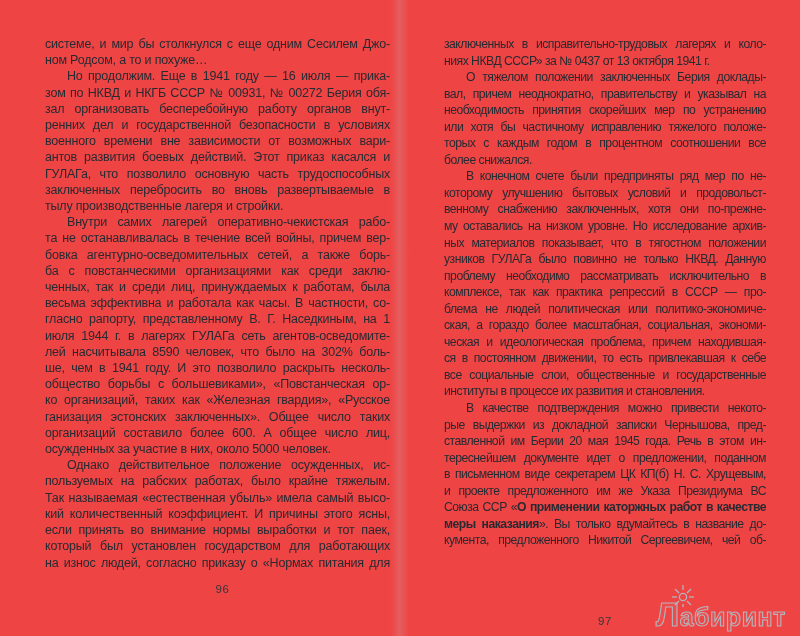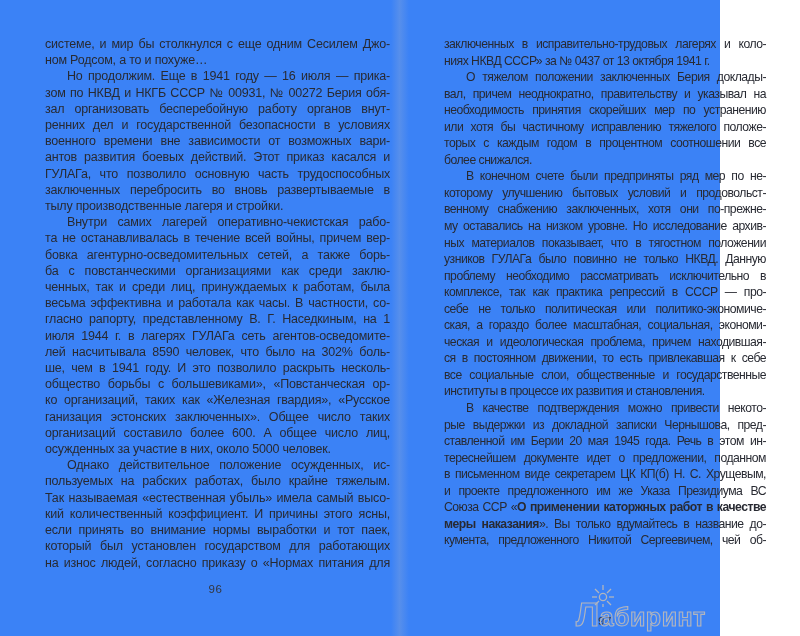--- a/index.html
+++ b/index.html
@@ -4,22 +4,22 @@
 <style>
   html, body {
     margin: 0; padding: 0;
     width: 800px; height: 636px;
     background: #ffffff;
     font-family: "Liberation Sans", "DejaVu Sans", sans-serif;
     overflow: hidden;
   }
   .spread {
     position: relative;
-    width: 720px; height: 636px;
-    background: #3b82f6;
+    width: 800px; height: 636px;
+    background: #ef4444;
     color: #282a32;
   }
   .gutter {
     position: absolute;
     left: 391px; top: 0;
     width: 18px; height: 636px;
     background: linear-gradient(90deg,
       rgba(185,188,196,0) 0%,
       rgba(185,188,196,0.22) 48%,
       rgba(185,188,196,0) 100%);
@@ -41,21 +41,21 @@
   .ln.pend { text-align-last: left; }
   .ln b { font-weight: 700; }
   .pagenum {
     position: absolute;
     top: 583px;
     font-size: 11.5px;
     letter-spacing: 0.5px;
     color: #34363e;
     text-align: center;
   }
-  .pagenum-left  { left: 43px;  width: 345px; }
+  .pagenum-left  { left: 50px;  width: 345px; }
   .pagenum-right { left: 444px; width: 322px; margin-top: 32px; }
   .watermark {
     position: absolute;
     right: 2px; bottom: 2px;
     width: 150px; height: 52px;
   }
   .wm-text {
     display: block;
     margin: 8px;
     text-align: right;
@@ -129,21 +129,21 @@
       <div class="ln">торых с каждым годом в процентном соотношении все</div>
       <div class="ln pend">более снижался.</div>
       <div class="ln ind">В конечном счете были предприняты ряд мер по не-</div>
       <div class="ln">которому улучшению бытовых условий и продовольст-</div>
       <div class="ln">венному снабжению заключенных, хотя они по-прежне-</div>
       <div class="ln">му оставались на низком уровне. Но исследование архив-</div>
       <div class="ln">ных материалов показывает, что в тягостном положении</div>
       <div class="ln">узников ГУЛАГа было повинно не только НКВД. Данную</div>
       <div class="ln">проблему необходимо рассматривать исключительно в</div>
       <div class="ln">комплексе, так как практика репрессий в СССР — про-</div>
-      <div class="ln">себе не только политическая или политико-экономиче-</div>
+      <div class="ln">блема не людей политическая или политико-экономиче-</div>
       <div class="ln">ская, а гораздо более масштабная, социальная, экономи-</div>
       <div class="ln">ческая и идеологическая проблема, причем находившая-</div>
       <div class="ln">ся в постоянном движении, то есть привлекавшая к себе</div>
       <div class="ln">все социальные слои, общественные и государственные</div>
       <div class="ln pend">институты в процессе их развития и становления.</div>
       <div class="ln ind">В качестве подтверждения можно привести некото-</div>
       <div class="ln">рые выдержки из докладной записки Чернышова, пред-</div>
       <div class="ln">ставленной им Берии 20 мая 1945 года. Речь в этом ин-</div>
       <div class="ln">тереснейшем документе идет о предложении, поданном</div>
       <div class="ln">в письменном виде секретарем ЦК КП(б) Н. С. Хрущевым,</div>

